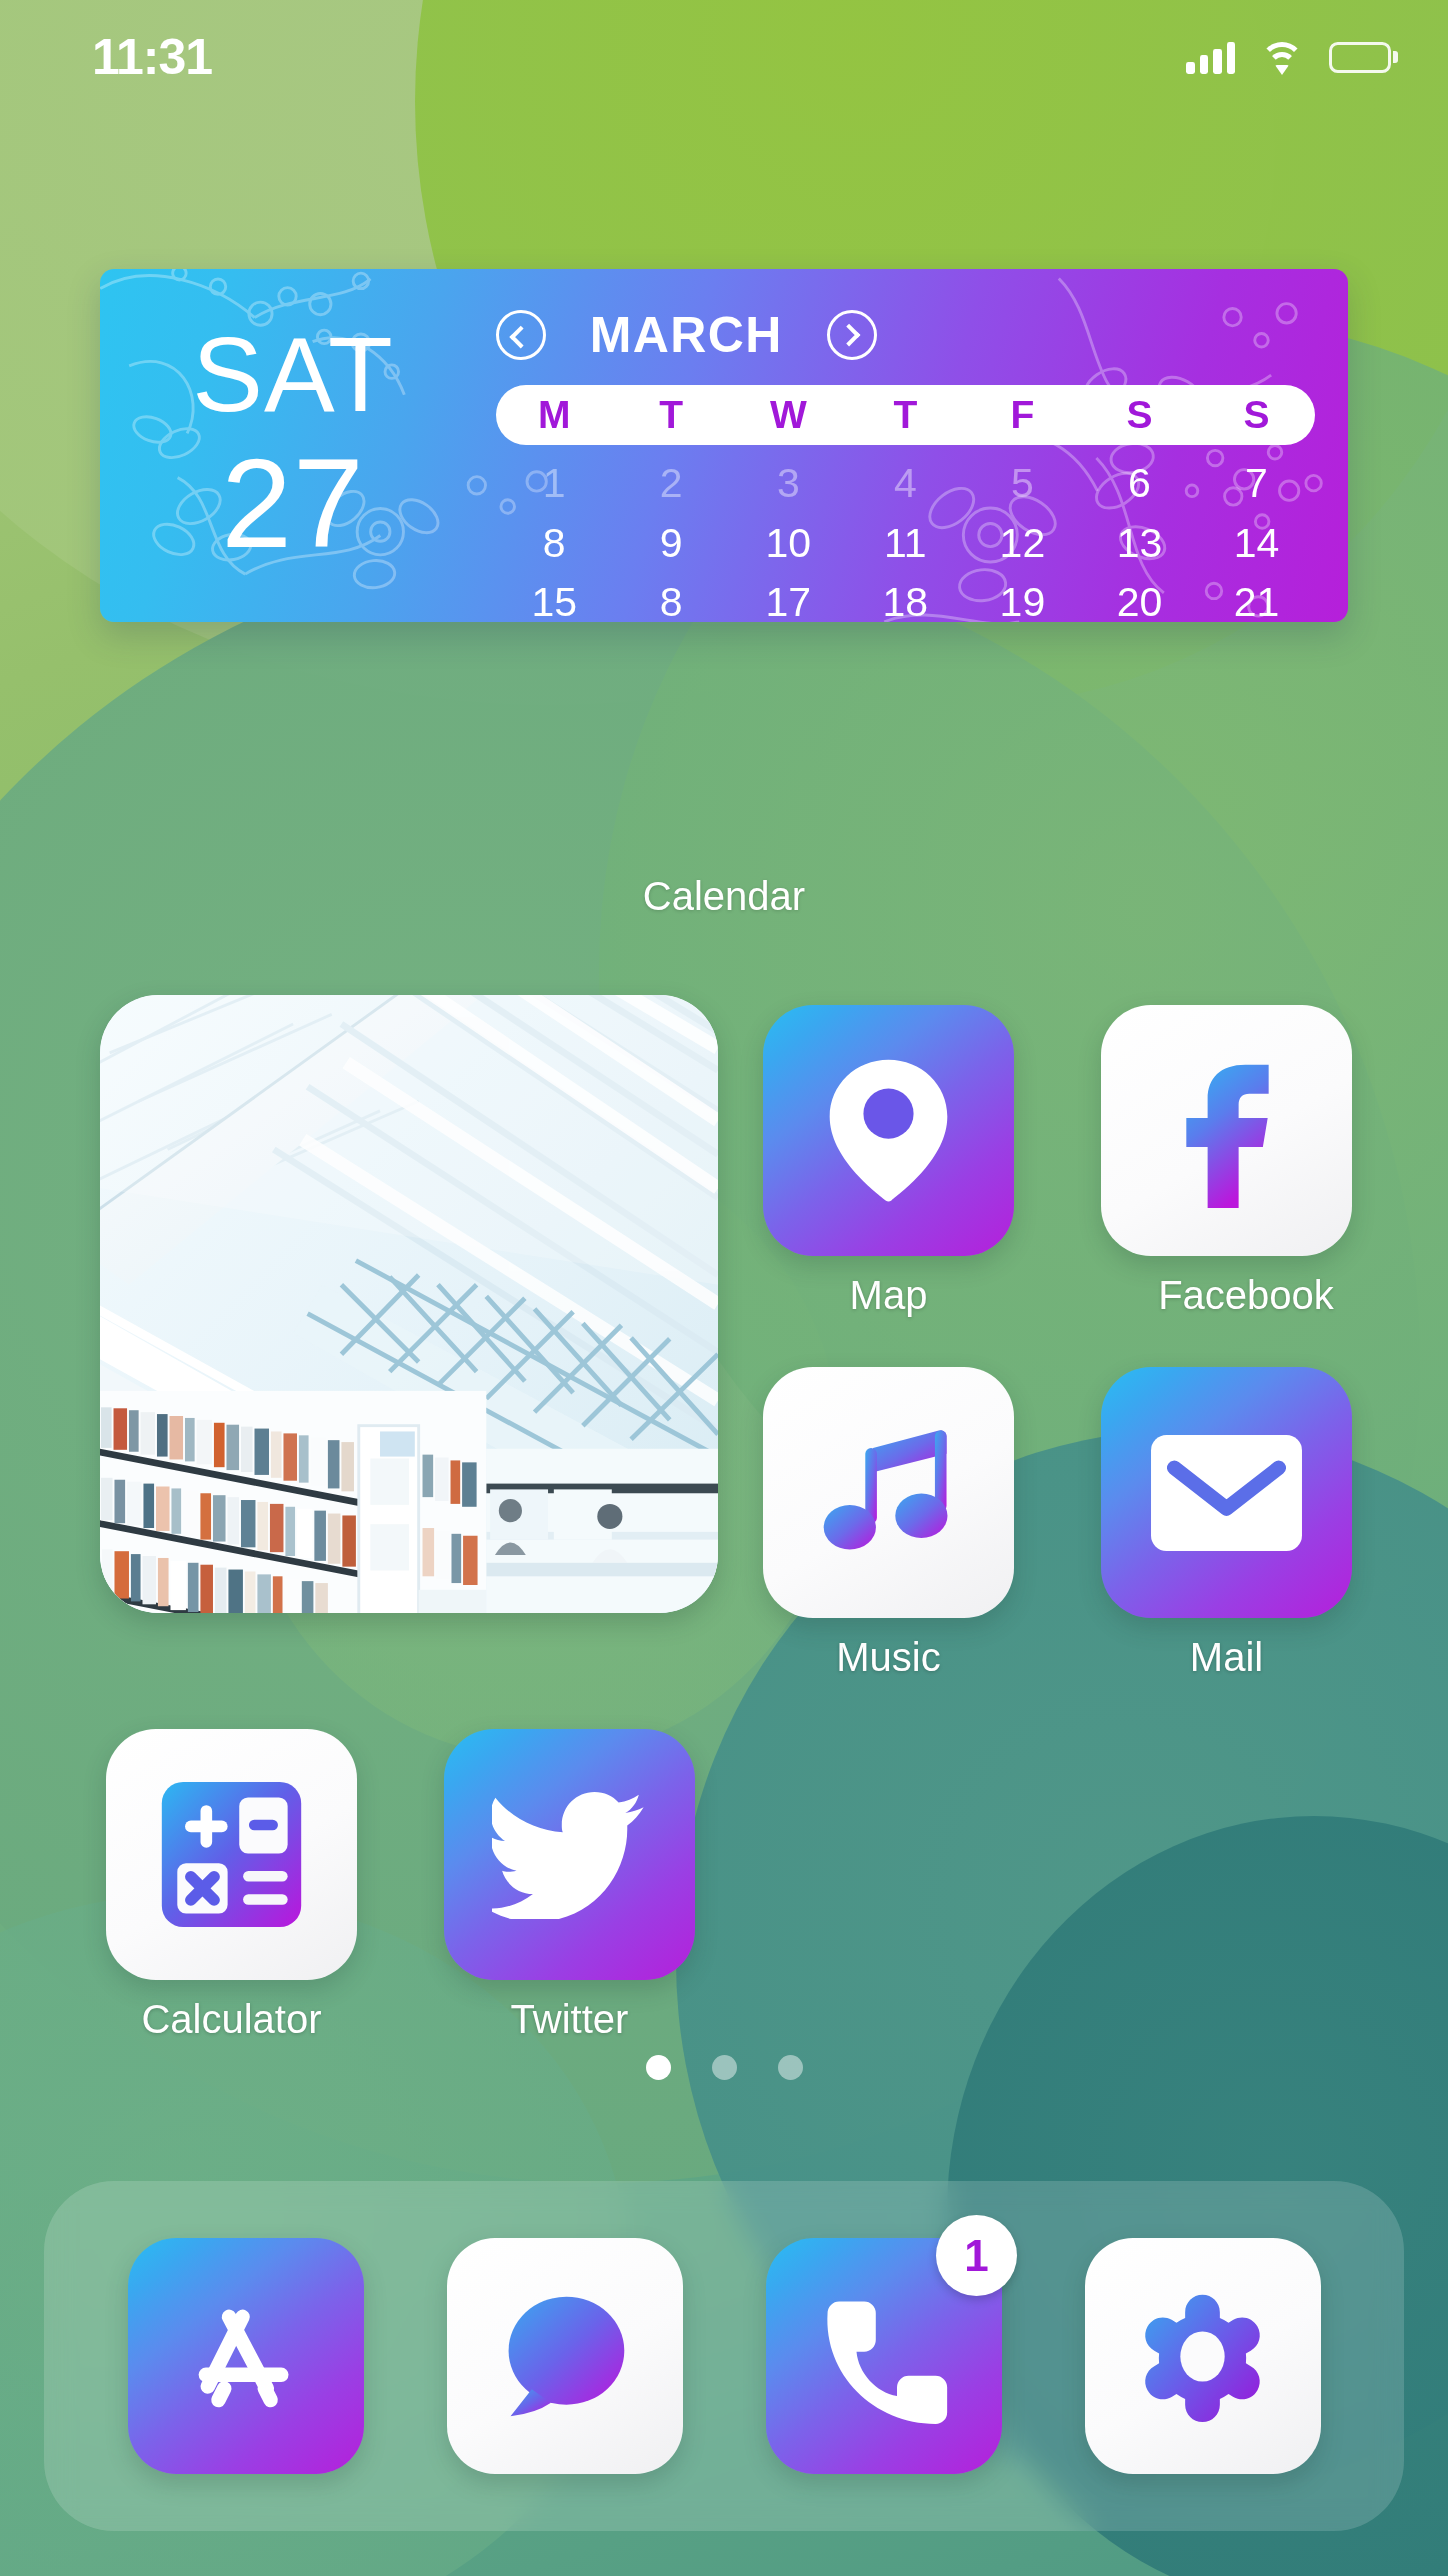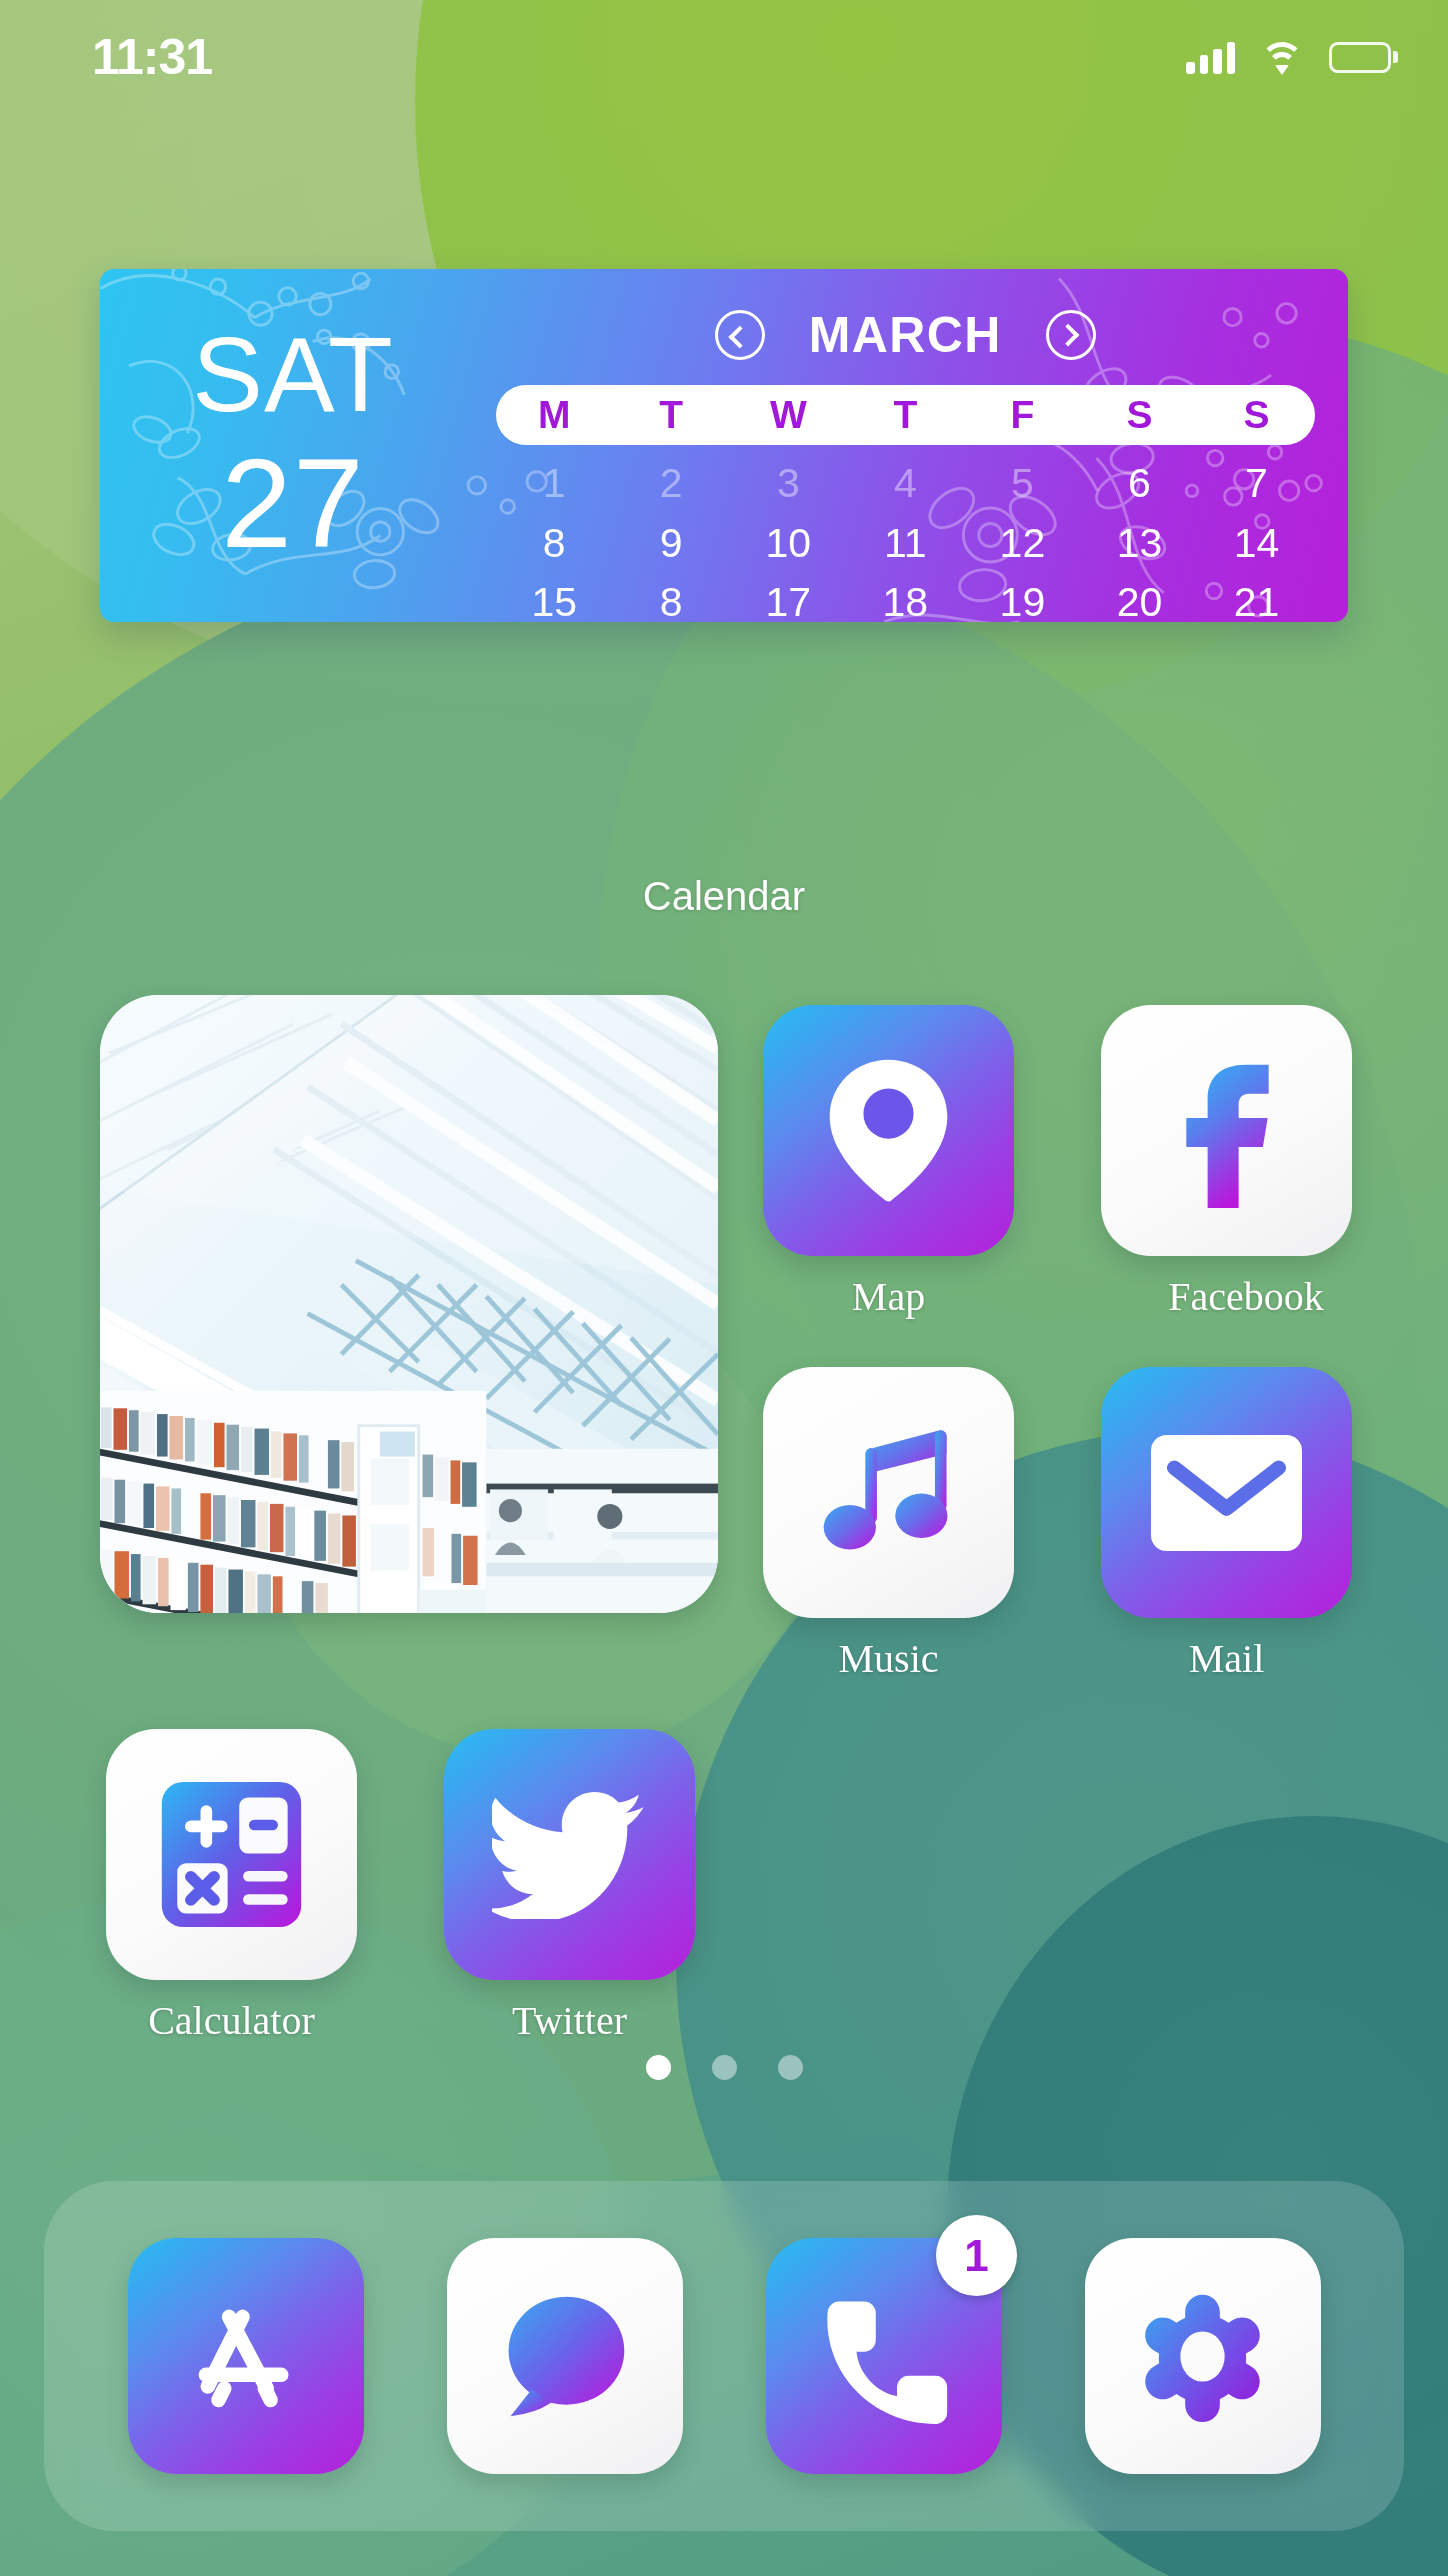--- a/index.html
+++ b/index.html
@@ -75,21 +75,21 @@
   .fl-svg { width:100%; height:100%; display:block; }
 
   #cal-left {
     position:absolute; left:0; top:0; width:386px; height:100%;
     display:flex; flex-direction:column; align-items:center; justify-content:center; gap:0;
   }
   #cal-dayname { color:#fff; font-size:106px; font-weight:400; line-height:.95; letter-spacing:1px; }
   #cal-daynum { color:#fff; font-size:127px; font-weight:400; line-height:1; letter-spacing:1px;margin-top:16px; }
 
   #cal-right { position:absolute; left:386px; top:0; width:862px; height:100%; padding:29px 33px 0 9.7px; }
-  #cal-head { display:flex; align-items:center; justify-content:center; gap:44px; height:73px; }
+  #cal-head { display:flex; align-items:center; gap:44px; height:73px; }
   .nav-circle {
     width:50px; height:50px; border-radius:50%; border:3.9px solid #fff;
     display:flex; align-items:center; justify-content:center; flex:none;
   }
   .chev { width:15.5px; height:15.5px; border-top:4.3px solid #fff; border-right:4.3px solid #fff; }
   .chev.left { transform:rotate(-135deg) translate(-1.9px,-1.9px); }
   .chev.right { transform:rotate(45deg) translate(-1.9px,1.9px); }
   #cal-month { color:#fff; font-size:50px; font-weight:bold; letter-spacing:1.4px; }
 
   #cal-dow {
@@ -105,21 +105,21 @@
 
   #calendar-label {
     position:absolute; left:100px; top:874px; width:1248px; text-align:center;
     color:#fff; font-size:40px; z-index:10;
     text-shadow:0 1px 3.9px rgba(0,0,0,.18);
   }
 
   
   .app-label {
     color:#fff; font-size:40px; text-align:center; margin-top:17.4px;
-    text-shadow:0 1px 3.9px rgba(0,0,0,.22); white-space:nowrap;font-family:Liberation Serif, serif;
+    text-shadow:0 1px 3.9px rgba(0,0,0,.22); white-space:nowrap;
   }
   .tile { border-radius:50px; position:relative; box-shadow:0 9.7px 23px rgba(30,60,50,.20); }
   .tile.grad { background:linear-gradient(142deg,#29bdf2 0%,#3aa7f0 14%,#5b8bee 32%,#7b63ea 52%,#9a3fe4 74%,#b51fda 100%); }
   .tile.white { background:linear-gradient(150deg,#ffffff 0%,#fbfbfc 55%,#f0f0f2 100%); }
   .tile-inner { position:absolute; inset:0; display:flex; align-items:center; justify-content:center; }
 
   
   #photo-app { position:absolute; left:100px; top:995px; width:618px; z-index:10; }
   #photo-tile { width:618px; height:618px; border-radius:58px; overflow:hidden;
                 box-shadow:0 9.7px 25px rgba(30,60,50,.22); position:relative; background:#eaf3f7; }

